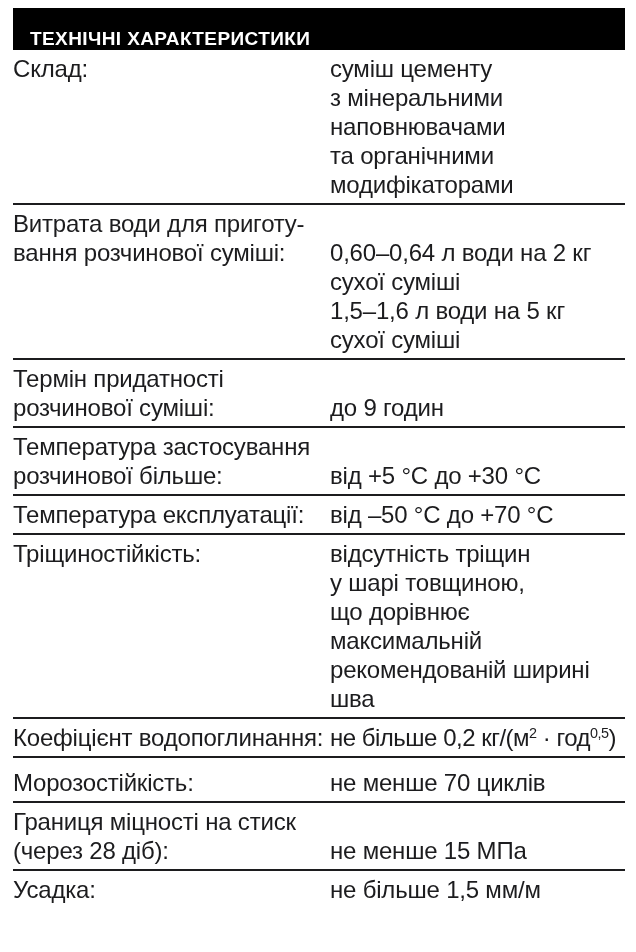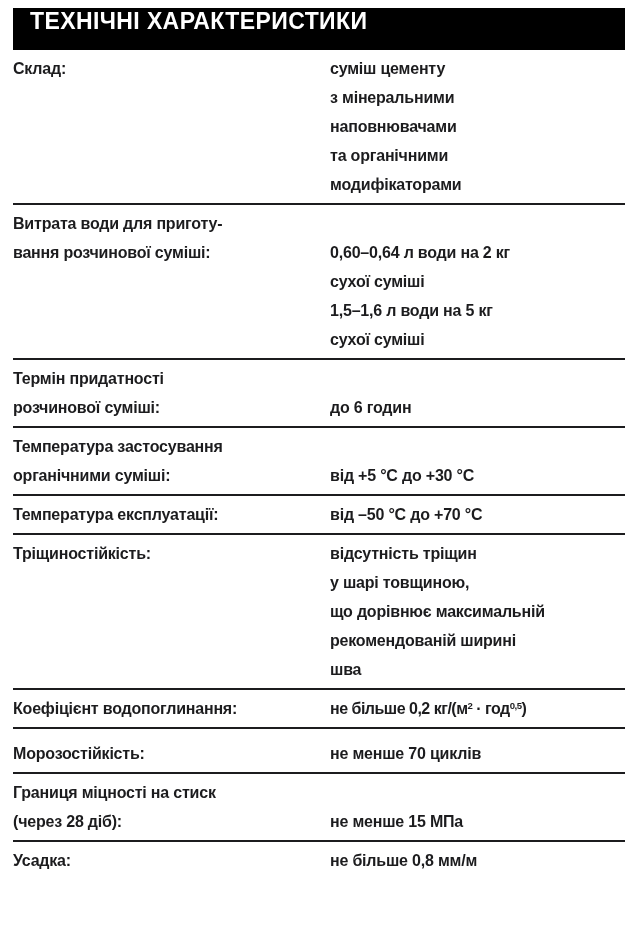--- a/index.html
+++ b/index.html
@@ -19,38 +19,38 @@
     background: var(--bg);
     color: var(--text);
     font-family: "Liberation Sans", sans-serif;
     padding: 8px 11px 0 13px;
   }
   .header-bar {
     background: var(--header-bg);
     color: var(--header-text);
     height: 42px;
     display: flex;
-    align-items: flex-start;
+    align-items: flex-end;
     padding-left: 17px;
-    font-size: 23px;
+    font-size: 19px;
     font-weight: bold;
     letter-spacing: 0.4px;
   }
   .spec-table { width: 100%; }
   .row {
     display: grid;
     grid-template-columns: 317px 1fr;
     padding: 4px 0;
   }
   .row + .row { border-top: 2px solid var(--sep); }
   .row.pad-lg { padding-top: 10px; }
   .cell {
-    font-size: 16px;
+    font-size: 24px;
     line-height: var(--lh);
-    font-weight: bold;
+    font-weight: normal;
     letter-spacing: -0.2px;
     white-space: pre-line;
   }
   .value.offset { padding-top: var(--lh); }
   .value.rich { white-space: nowrap; letter-spacing: -0.5px; }
   sup {
     font-size: 0.6em;
     line-height: 0;
     vertical-align: baseline;
     position: relative;
@@ -82,26 +82,26 @@
 вання розчинової суміші:</div>
       <div class="cell value offset">0,60–0,64 л води на 2 кг
 сухої суміші
 1,5–1,6 л води на 5 кг
 сухої суміші</div>
     </div>
 
     <div class="row">
       <div class="cell label">Термін придатності
 розчинової суміші:</div>
-      <div class="cell value offset">до 6 годин</div>
+      <div class="cell value offset">до 9 годин</div>
     </div>
 
     <div class="row">
       <div class="cell label">Температура застосування
-органічними суміші:</div>
+розчинової більше:</div>
       <div class="cell value offset">від +5 °С до +30 °С</div>
     </div>
 
     <div class="row">
       <div class="cell label">Температура експлуатації:</div>
       <div class="cell value">від –50 °С до +70 °С</div>
     </div>
 
     <div class="row">
       <div class="cell label">Тріщиностійкість:</div>
@@ -124,17 +124,17 @@
 
 
     <div class="row">
       <div class="cell label">Границя міцності на стиск
 (через 28 діб):</div>
       <div class="cell value offset">не менше 15 МПа</div>
     </div>
 
     <div class="row">
       <div class="cell label">Усадка:</div>
-      <div class="cell value">не більше 0,8 мм/м</div>
+      <div class="cell value">не більше 1,5 мм/м</div>
     </div>
 
   </div>
 </div>
 
 </body></html>

